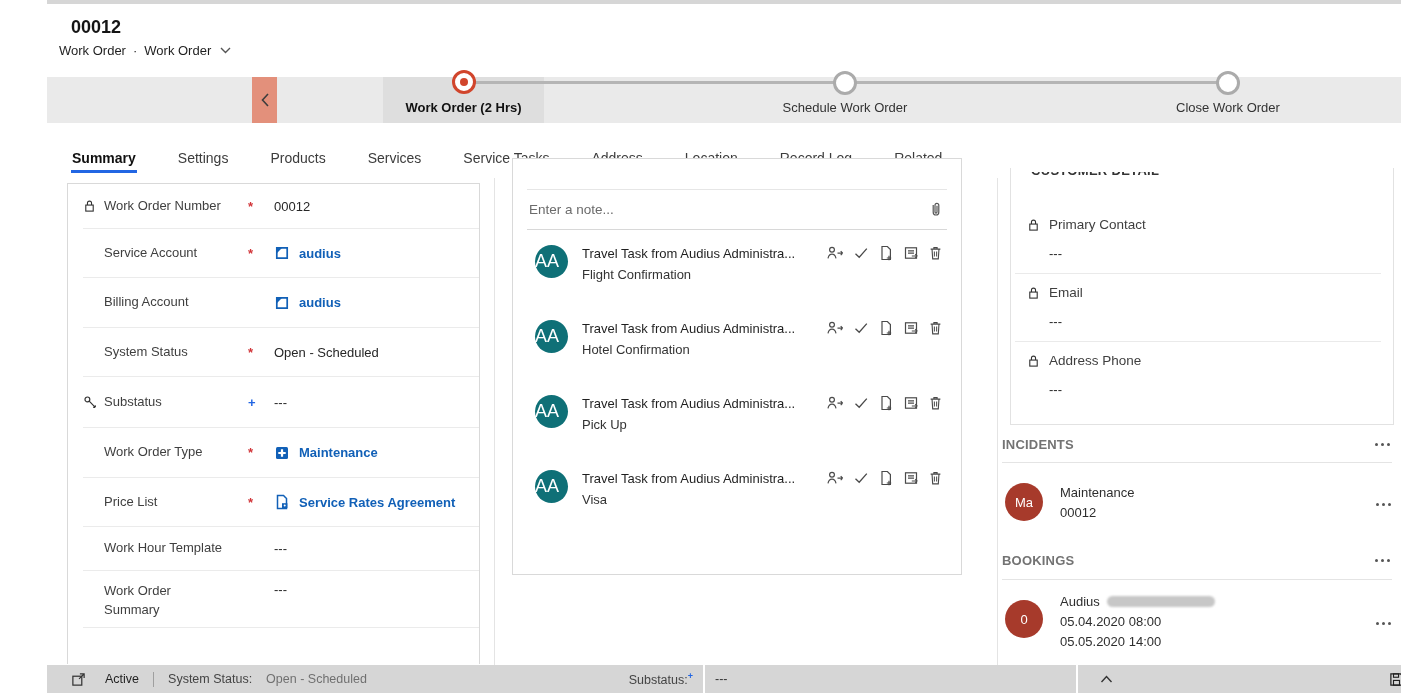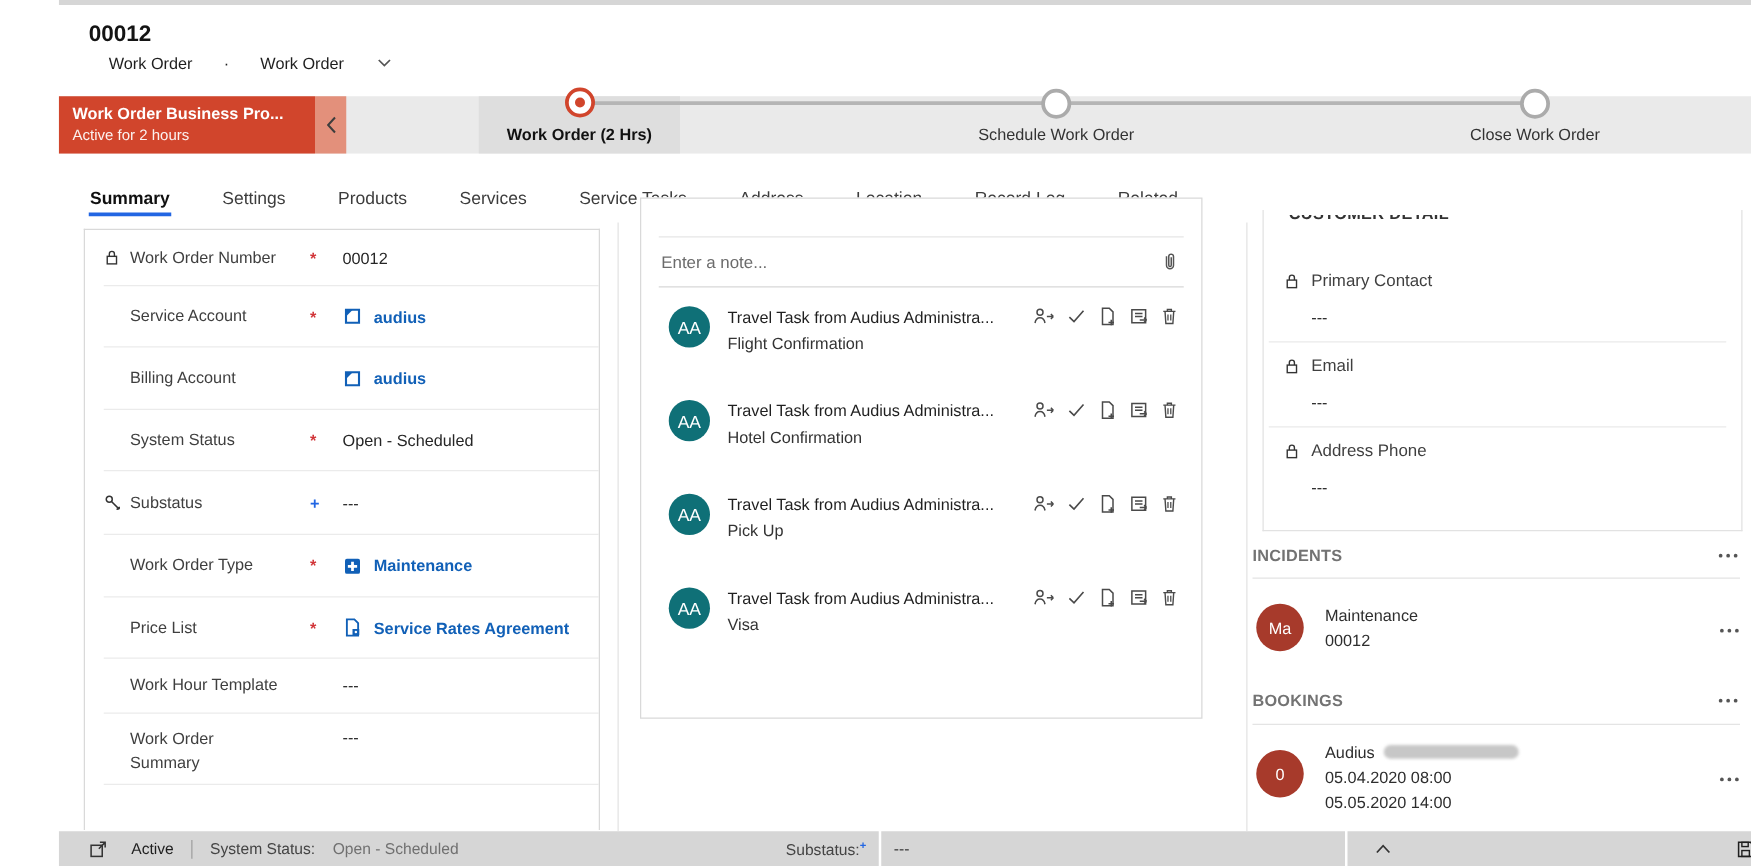--- a/index.html
+++ b/index.html
@@ -5,21 +5,21 @@
   html,body{margin:0;padding:0;background:#fff;}
   .screen{position:relative;width:1401px;height:693px;background:#fff;overflow:hidden;
     font-family:"Liberation Sans","DejaVu Sans",sans-serif;color:#222;margin-left:47px;}
   .icn svg{display:block}
 
   
   .topstrip{position:absolute;left:0;top:0;width:100%;height:4px;background:#d6d6d6}
 
   
   .rec-title{position:absolute;left:24px;top:17px;font-size:18px;font-weight:bold;color:#141414}
-  .breadcrumb{position:absolute;left:40px;top:43px;display:flex;align-items:center;gap:25px;font-size:13px;color:#1f1f1f}
+  .breadcrumb{position:absolute;left:12px;top:43px;display:flex;align-items:center;gap:7px;font-size:13px;color:#1f1f1f}
   .breadcrumb .chev{color:#555;margin-left:2px}
 
   
   .bpf{position:absolute;left:0;top:77px;width:1401px;height:46px;background:#eaeaea}
   .bpf-flag{position:absolute;left:0;top:0;width:205px;height:46px;background:var(--bpf-red,#d1452c);
     color:#fff;padding:6px 0 0 11px;box-sizing:border-box;cursor:pointer}
   .bpf-flag-title{font-size:13px;font-weight:bold}
   .bpf-flag-sub{font-size:12px;margin-top:3px;color:rgba(255,255,255,.93)}
   .bpf-prev{position:absolute;left:205px;top:0;width:25px;height:46px;background:var(--bpf-salmon,#e3907b);
     display:flex;align-items:center;justify-content:center;color:#3d3d3d;cursor:pointer}
@@ -75,21 +75,21 @@
   
   .tl-box{position:absolute;left:465px;top:158px;width:450px;height:417px;border:1px solid #d9d9d9;background:#fff;box-sizing:border-box}
   .tl-topline{position:absolute;left:14px;right:14px;top:30px;height:1px;background:#e6e6e6}
   .note-row{position:absolute;left:14px;right:14px;top:31px;height:39px;display:flex;align-items:center;border-bottom:1px solid #d8d8d8}
   .note-input{flex:1;border:none;outline:none;background:transparent;font:13.5px "Liberation Sans","DejaVu Sans",sans-serif;color:#444;padding:0 0 0 2px}
   .note-input::placeholder{color:#6b6b6b;opacity:1}
   .note-clip{color:#555;margin-right:4px;cursor:pointer}
   .tl-items{position:absolute;left:0;right:0;top:84px}
   .tl-item{display:flex;padding:2px 18px 0 22px;height:75px;box-sizing:border-box}
   .tl-avatar{width:33px;height:33px;border-radius:50%;background:var(--timeline-avatar-teal,#0f7077);color:#fff;
-    display:flex;align-items:center;justify-content:center;font-size:14px;margin-right:14px;flex:none}
+    display:flex;align-items:center;justify-content:flex-start;font-size:18px;margin-right:14px;flex:none}
   .tl-body{flex:1;min-width:0}
   .tl-titlerow{display:flex;align-items:center}
   .tl-title{flex:1;min-width:0;overflow:hidden;white-space:nowrap;text-overflow:ellipsis;font-weight:normal;font-size:13px;color:#1f1f1f}
   .tl-actions{display:flex;gap:9px;color:#4a4a4a;margin-left:8px;flex:none}
   .tl-actions .icn{cursor:pointer}
   .tl-subtitle{margin-top:6px;font-size:13px;color:#333}
 
   
   .cd-box{position:absolute;left:963px;top:168px;width:384px;height:257px;border:1px solid #e2e2e2;border-top:none;background:#fff;box-sizing:border-box}
   .cd-header{height:22px;overflow:hidden;margin:4px 0 0 20px}
@@ -158,24 +158,20 @@
     <span>·</span>
     <span>Work Order</span>
     <span class="icn chev">
       <svg width="11" height="7" viewBox="0 0 11 7">
           <path d="M1 1l4.5 4.5L10 1" fill="none" stroke="currentColor" stroke-width="1.4"></path>
         </svg>
     </span>
   </div>
 
   <div class="bpf">
-    <div class="bpf-flag">
-      <div class="bpf-flag-title">Work Order Business Pro...</div>
-      <div class="bpf-flag-sub">Active for 2 hours</div>
-    </div>
     <div class="bpf-prev">
       <span class="icn">
         <svg width="8" height="14" viewBox="0 0 8 14">
             <path d="M7 1L1.5 7 7 13" fill="none" stroke="currentColor" stroke-width="1.6"></path>
           </svg>
       </span>
     </div>
     <div class="bpf-line"></div>
     <div class="stages">
 

